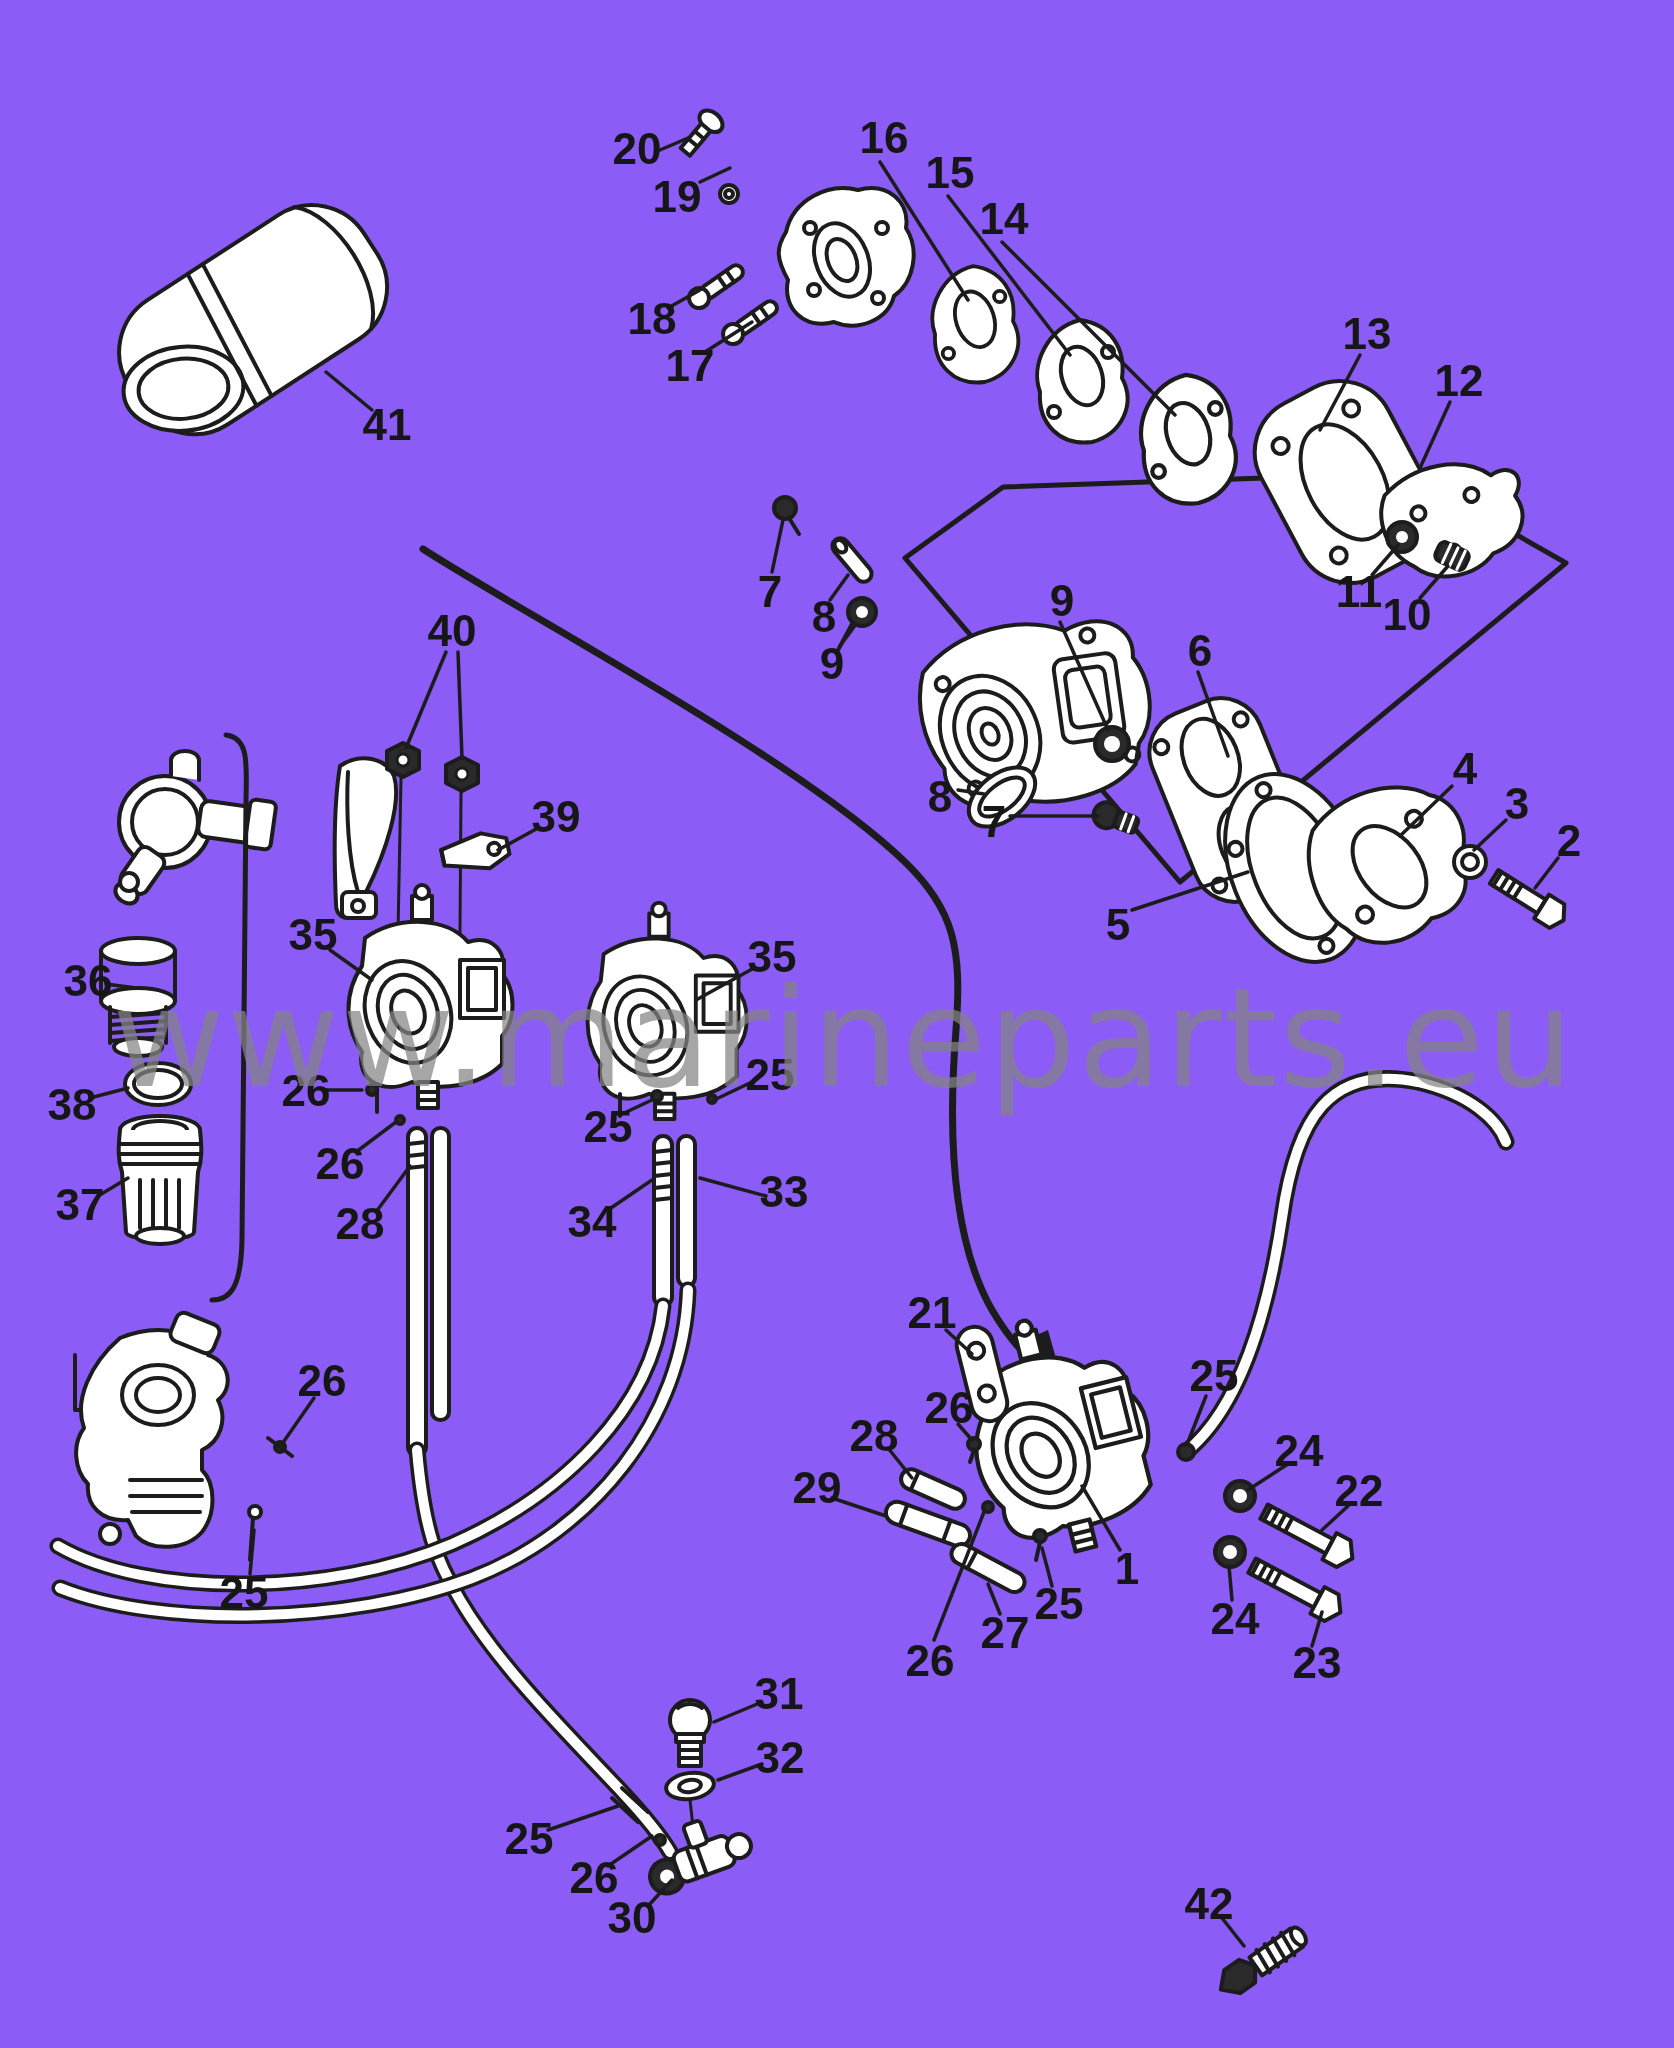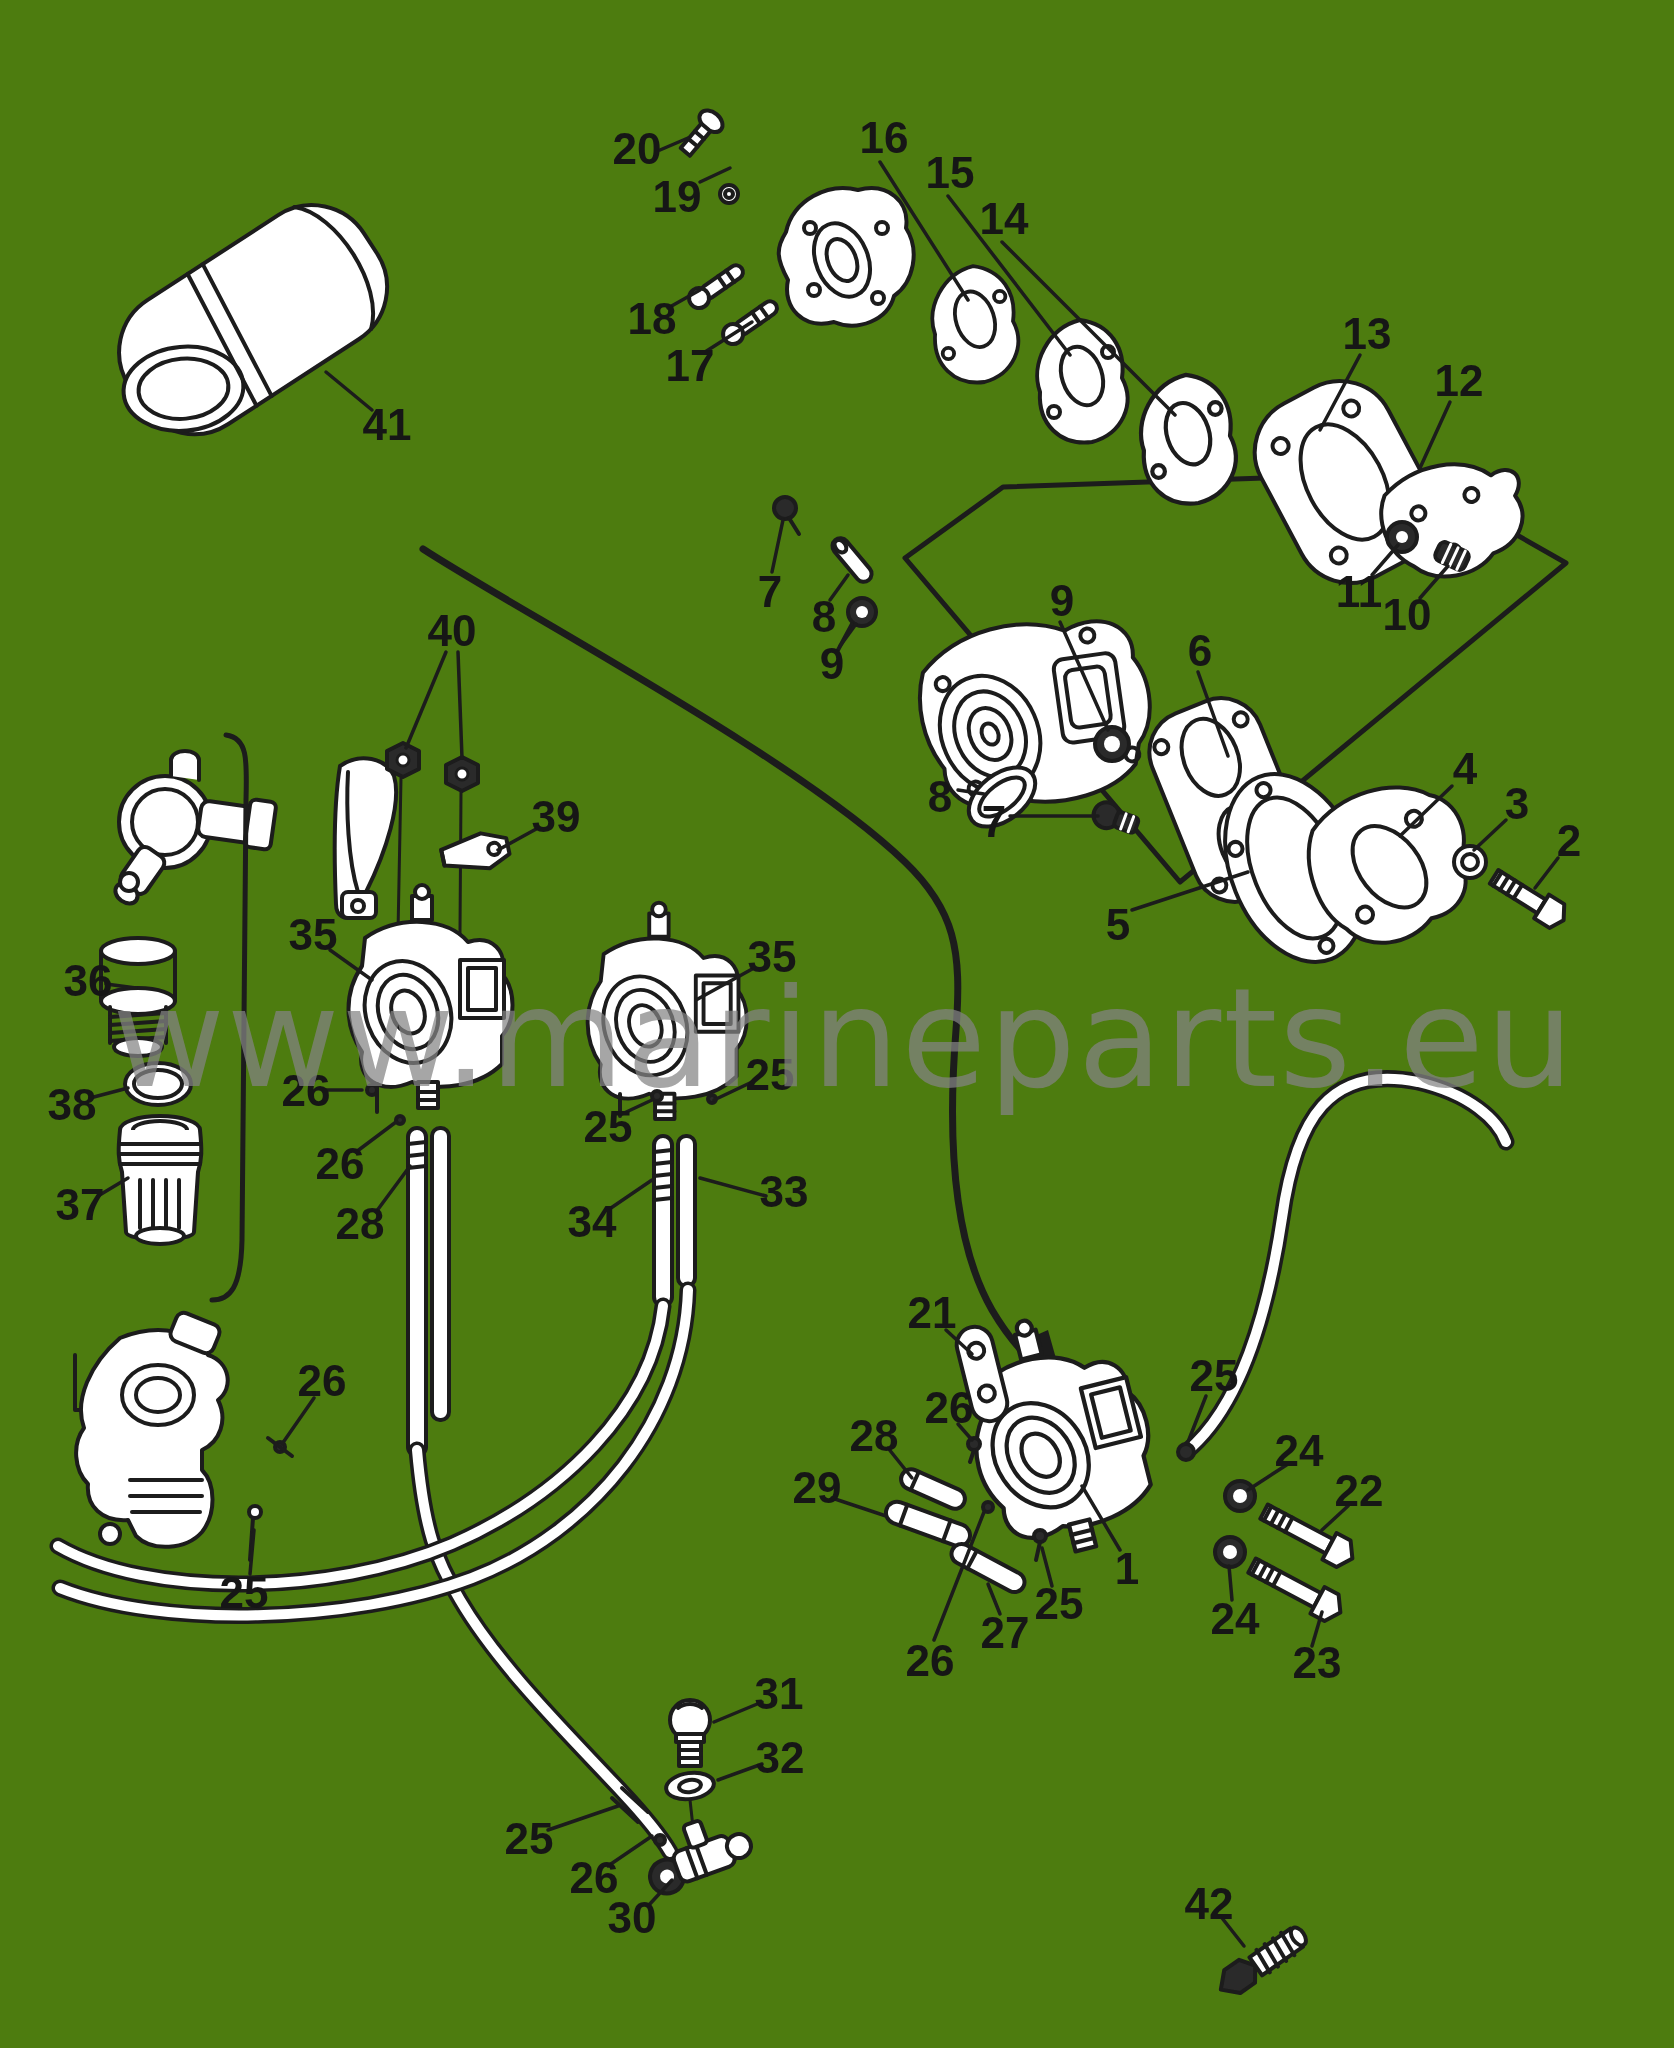--- a/index.html
+++ b/index.html
@@ -1,16 +1,16 @@
 <!DOCTYPE html>
 <html><head>
 <meta charset="utf-8">
 <style>
   html,body{margin:0;padding:0;background:#fff;}
-  .stage{position:relative;width:1674px;height:2048px;background:#4d7c0f;overflow:hidden;
+  .stage{position:relative;width:1674px;height:2048px;background:#8b5cf6;overflow:hidden;
          font-family:"Liberation Sans",sans-serif;}
   .stage svg{position:absolute;left:0;top:0;width:100%;height:100%;}
   .plabel{font-family:"Liberation Sans",sans-serif;font-weight:bold;font-size:44px;
           fill:#161616;text-anchor:middle;dominant-baseline:central;}
   .leader{stroke:#1c1c1c;stroke-width:3.5;stroke-linecap:round;}
   .wm{font-family:"DejaVu Sans",sans-serif;font-size:138px;fill:#848484;opacity:.72;
       letter-spacing:2px;}
 </style>
 </head>
 <body>

